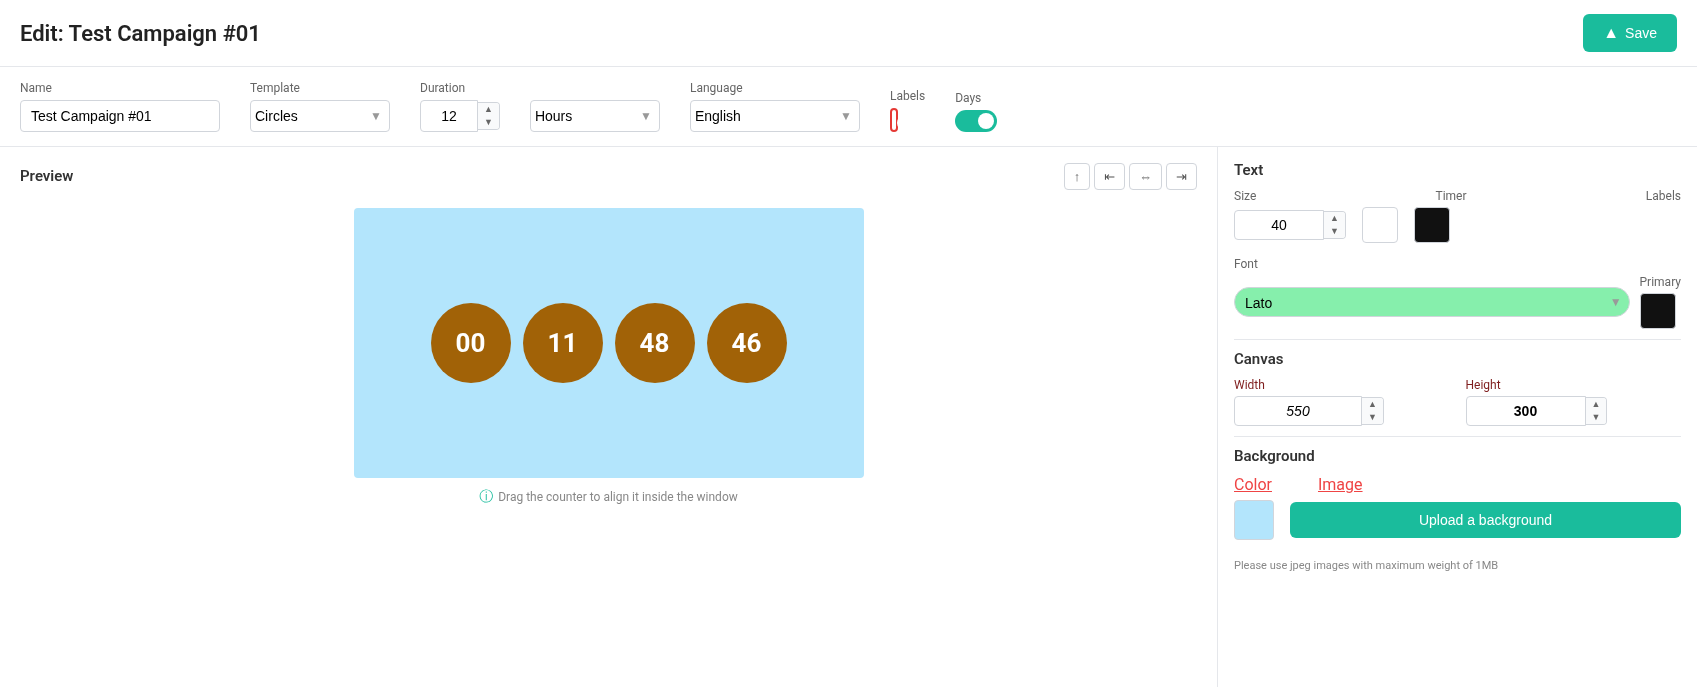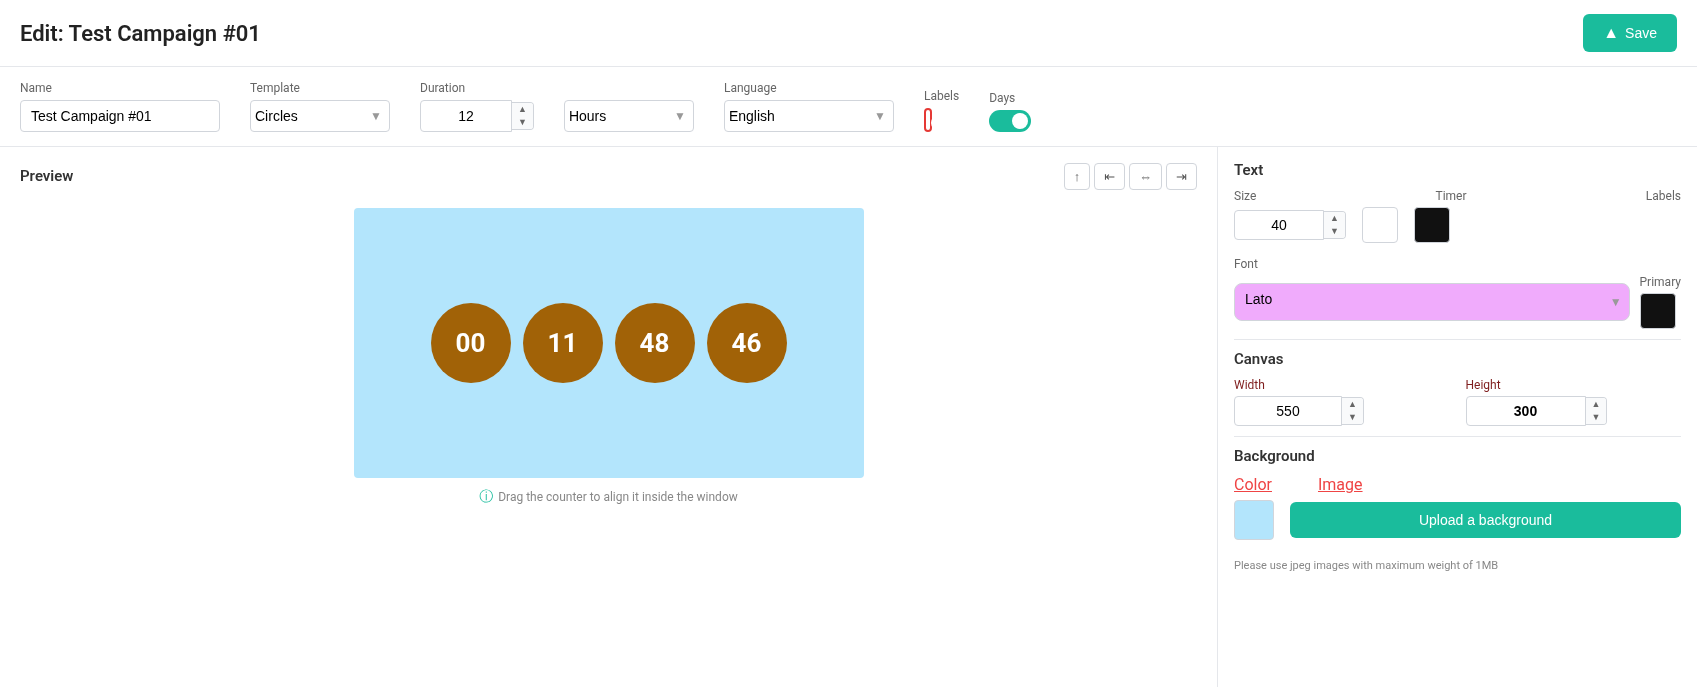--- a/index.html
+++ b/index.html
@@ -12,21 +12,21 @@
 
     .toolbar { display: flex; align-items: flex-end; gap: 30px; padding: 14px 20px; border-bottom: 1px solid #e5e7eb; flex-wrap: wrap; }
     .field-group { display: flex; flex-direction: column; gap: 5px; }
     .field-label { font-size: 12px; color: #666; }
     .text-input { border: 1px solid #d1d5db; border-radius: 4px; padding: 7px 10px; font-size: 14px; outline: none; }
     .select-wrap { position: relative; display: inline-block; }
     .select-wrap select { appearance: none; border: 1px solid #d1d5db; border-radius: 4px; padding: 7px 32px 7px 4px; font-size: 14px; background: #fff; outline: none; cursor: pointer; }
     .select-arrow { position: absolute; right: 8px; top: 50%; transform: translateY(-50%); pointer-events: none; color: #999; font-size: 12px; }
 
     .duration-wrap { display: flex; align-items: center; gap: 0; }
-    .duration-input { border: 1px solid #d1d5db; border-radius: 4px 0 0 4px; padding: 7px 10px; font-size: 14px; width: 92px; text-align: center; outline: none; }
+    .duration-input { border: 1px solid #d1d5db; border-radius: 4px 0 0 4px; padding: 7px 10px; font-size: 14px; width: 58px; text-align: center; outline: none; }
     .spin-btns { display: flex; flex-direction: column; border: 1px solid #d1d5db; border-left: none; border-radius: 0 4px 4px 0; overflow: hidden; }
     .spin-btn { background: #f9fafb; border: none; cursor: pointer; padding: 2px 6px; font-size: 9px; color: #666; line-height: 1; }
 
     .toggle-wrap { display: flex; flex-direction: column; gap: 5px; align-items: flex-start; }
     .toggle { position: relative; width: 42px; height: 22px; }
     .toggle input { opacity: 0; width: 0; height: 0; }
     .toggle-slider { position: absolute; inset: 0; background: #ccc; border-radius: 22px; cursor: pointer; transition: 0.3s; }
     .toggle-slider:before { content: ''; position: absolute; width: 16px; height: 16px; left: 3px; top: 3px; background: #fff; border-radius: 50%; transition: 0.3s; }
     .toggle input:checked + .toggle-slider { background: #1abc9c; }
     .toggle input:checked + .toggle-slider:before { transform: translateX(20px); }
@@ -48,21 +48,21 @@
 
     .right-panel { width: 480px; border-left: 1px solid #e5e7eb; padding: 14px 16px; overflow-y: auto; }
     .section-title { font-size: 15px; font-weight: 600; margin-bottom: 10px; color: #333; }
 
     .num-input-wrap { display: flex; align-items: center; }
     .num-input { border: 1px solid #d1d5db; border-radius: 4px 0 0 4px; padding: 6px 10px; font-size: 14px; width: 90px; text-align: center; outline: none; }
     .color-swatch { width: 36px; height: 36px; border: 1px solid #d1d5db; border-radius: 4px; background: #fff; cursor: pointer; }
     .color-swatch-black { width: 36px; height: 36px; border: 1px solid #d1d5db; border-radius: 4px; background: #111; cursor: pointer; }
     .col-label { font-size: 12px; color: #666; }
     .font-select-wrap { flex: 1; position: relative; }
-    .font-select-wrap select { width: 100%; appearance: none; border: 1px solid #d1d5db; border-radius: 8px; padding: 7px 32px 13px 10px; font-size: 14px; background: #f0abfc; outline: none; }
+    .font-select-wrap select { width: 100%; appearance: none; border: 1px solid #d1d5db; border-radius: 15px; padding: 7px 32px 5px 10px; font-size: 14px; background: #86efac; outline: none; }
     .canvas-row { display: flex; gap: 16px; }
     .canvas-field { flex: 1; }
     .canvas-label { font-size: 12px; color: #7f1d1d; margin-bottom: 4px; }
     .bg-row { display: flex; align-items: center; gap: 16px; }
     .bg-sub-labels { display: flex; gap: 16px; margin-bottom: 6px; }
     .bg-sub-label { font-size: 16px; color: #ef4444; text-decoration: underline; }
     .bg-color-swatch { width: 40px; height: 40px; background: #b3e5fc; border: 1px solid #d1d5db; border-radius: 4px; cursor: pointer; }
     .upload-bg-btn { background: #1abc9c; color: #fff; border: none; border-radius: 6px; padding: 10px 20px; font-size: 14px; cursor: pointer; flex: 1; }
     .upload-hint { font-size: 11px; color: #888; margin-top: 19px; }
 
@@ -212,21 +212,21 @@
       </div>
     </div>
 
     <div class="divider"></div>
 
     <div class="section-title">Canvas</div>
     <div class="canvas-row">
       <div class="canvas-field">
         <div class="canvas-label">Width</div>
         <div class="num-input-wrap">
-          <input class="num-input" type="text" value="550" style="width: 108px;">
+          <input class="num-input" type="text" value="550" style="width: 128px; font-style: italic;">
           <div class="spin-btns">
             <button class="spin-btn">▲</button>
             <button class="spin-btn">▼</button>
           </div>
         </div>
       </div>
       <div class="canvas-field">
         <div class="canvas-label">Height</div>
         <div class="num-input-wrap">
           <input class="num-input" type="text" value="300" style="width: 120px; font-weight: bold;">

